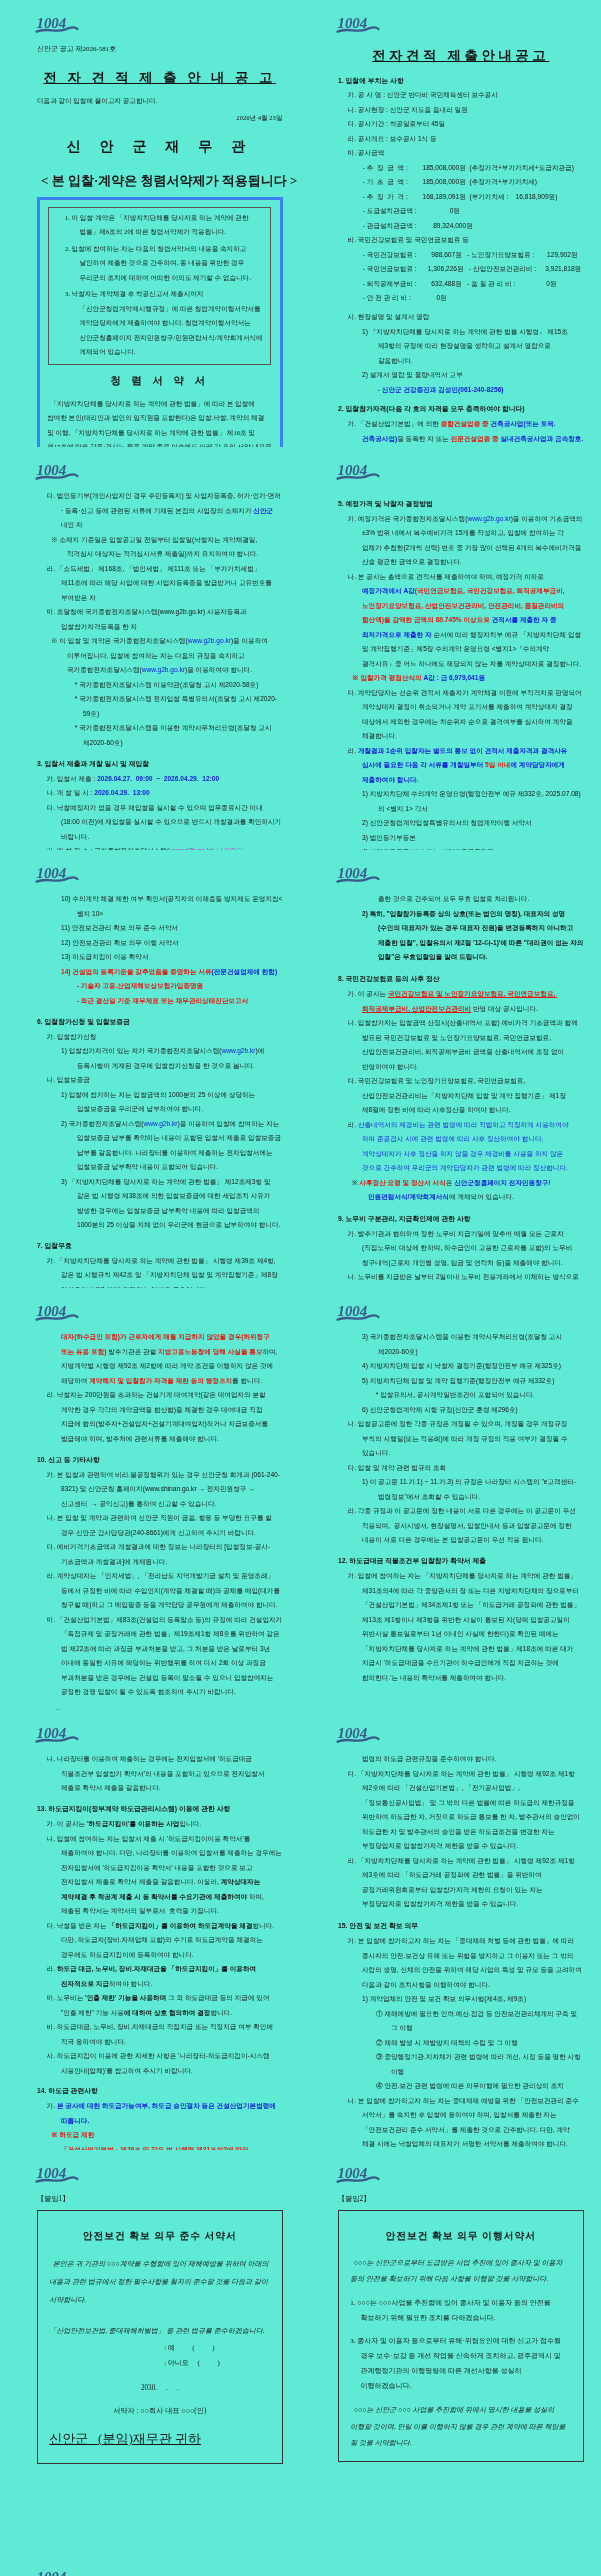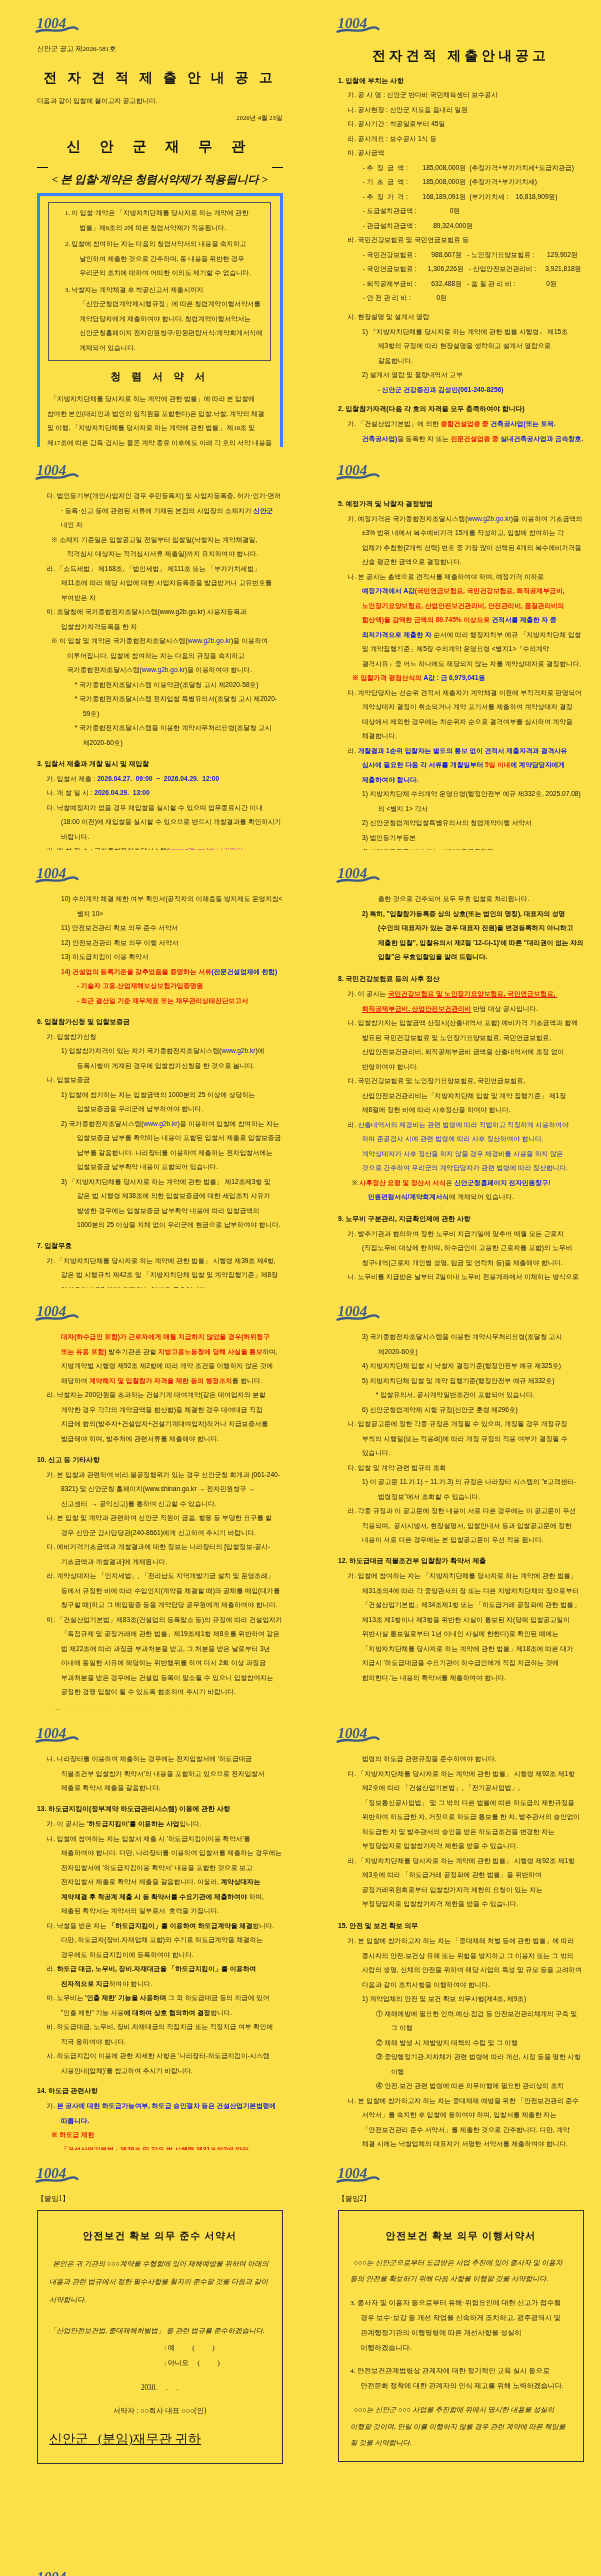--- a/index.html
+++ b/index.html
@@ -1,27 +1,27 @@
 <!DOCTYPE html>
 <html style="font-size:8.2px"><head>
 <meta charset="utf-8">
 <style>
   html,body{margin:0;padding:0;background:#ffffff;}
   body{width:602px;font-family:"Liberation Sans",sans-serif;}
   .doc{display:flex;width:602px;height:2979px;background:#fff;color:#111;}
   .col{width:301px;flex:0 0 301px;}
-  .page{box-sizing:border-box;width:301px;overflow:hidden;padding:12.4px 18.5px 0 37px;position:relative;background:#fde047;}
+  .page{box-sizing:border-box;width:301px;overflow:hidden;padding:12.4px 18.5px 0 37px;position:relative;background:#5eead4;}
   .page.serif .bl{font-family:"Liberation Serif","DejaVu Serif",serif;}
   .logo{height:25px;margin:1px 0 4.1px -2.1px;}
   .bl{margin:0;font-size:6.6px;line-height:2.2;white-space:pre-wrap;word-break:keep-all;color:#151515;}
   .notice{font-size:7px;margin-top:2.1px;}
-  .title{font-size:13.4px;font-weight:700;text-align:center;letter-spacing:3.6px;line-height:1.4;margin:11.3px 0 6.2px;font-family:"Liberation Sans",sans-serif;white-space:normal;}
+  .title{font-size:13.4px;font-weight:700;text-align:center;letter-spacing:3.6px;line-height:1.4;margin:11.3px 0 6.2px;font-family:"Liberation Sans",sans-serif;white-space:normal;text-decoration:underline;}
   .right{text-align:right;}
   .org{font-size:14px;font-weight:700;text-align:center;letter-spacing:7.7px;margin:7.2px 0 4.1px;font-family:"Liberation Sans",sans-serif;}
-  .banner{display:flex;align-items:flex-start;gap:4.1px;font-weight:700;font-size:11px;margin-top:3.1px;white-space:nowrap;font-style:italic;}
+  .banner{display:flex;align-items:flex-start;gap:4.1px;font-weight:700;font-size:13px;margin-top:3.1px;white-space:nowrap;}
   .banner::before,.banner::after{content:"";flex:1;border-top:1.5px solid #111;}
   .obox{border:3px solid #3b82f6;padding:4.1px 7.2px 7.2px;margin-top:1.5px;}
   .box2{border:0.5px solid #555;padding:3.1px 6.2px 4.1px;margin:2.1px 1px 5.2px;}
   .ft{font-size:10.3px;font-weight:700;text-align:center;letter-spacing:4.1px;margin:4.1px 0;}
   .h{font-weight:700;font-size:6.8px;}
   .ga{padding-left:24px;text-indent:-14.4px;}
   .x1{padding-left:30px;text-indent:-16px;}
   .n1{padding-left:40px;text-indent:-16px;}
   .c1{padding-left:53px;text-indent:-15px;}
   .st{padding-left:46px;text-indent:-8.2px;}
@@ -270,20 +270,20 @@
       </div>
       <div class="page serif" style="height: 828px;">
         <div class="logo"><svg width="44" height="23" viewBox="0 0 86 44">
             <text x="3" y="29" font-size="29" font-style="italic" font-weight="bold" fill="#3a5a8c" font-family="Liberation Serif, DejaVu Serif, serif">1004</text>
             <path d="M3 36 C 22 27, 40 39, 58 32 S 79 28, 83 31" fill="none" stroke="#3a5a8c" stroke-width="4.5" stroke-linecap="round"></path>
           </svg></div>
         <p class="bl att"><span>【붙임2】</span></p>
         <div class="box">
           <p class="bl ft2"><span>안전보건 확보 의무 이행서약서</span></p>
           <p class="bl fp"><span>  ○○○는 신안군으로부터 도급받은 사업 추진에 있어 종사자 및 이용자 등의 안전을 확보하기 위해 다음 사항을 이행할 것을 서약합니다.</span></p>
+          <p class="bl fnum" style="margin-top: 8.2px;"><span>1. ○○○는 ○○○사업을 추진함에 있어 종사자 및 이용자 등의 안전을 확보하기 위해 필요한 조치를 다하겠습니다.</span></p>
           <p class="bl fnum" style="margin-top: 8.2px;"><span>3. 종사자 및 이용자 등으로부터 유해·위험요인에 대한 신고가 접수될 경우 보수·보강 등 개선 작업을 신속하게 조치하고, 광주광역시 및 관계행정기관의 이행명령에 따른 개선사항을 성실히 이행하겠습니다.</span></p>
-          <p class="bl fnum" style="margin-top: 8.2px;"><span>4. 안전보건관계법령상 관계자에 대한 정기적인 교육 실시 등으로 안전문화 정착에 대한 관계자의 인식 제고를 위해 노력하겠습니다.</span></p>
           <p class="bl fp" style="margin-top: 8.2px;"><span>  ○○○는 신안군 ○○○ 사업을 추진함에 위에서 명시한 내용을 성실히 이행할 것이며, 만일 이를 이행하지 않을 경우 관련 계약에 따른 책임을 질 것을 서약합니다.</span></p>
         </div>
       </div>
     </div>
   </div>
 
 
 </body></html>

